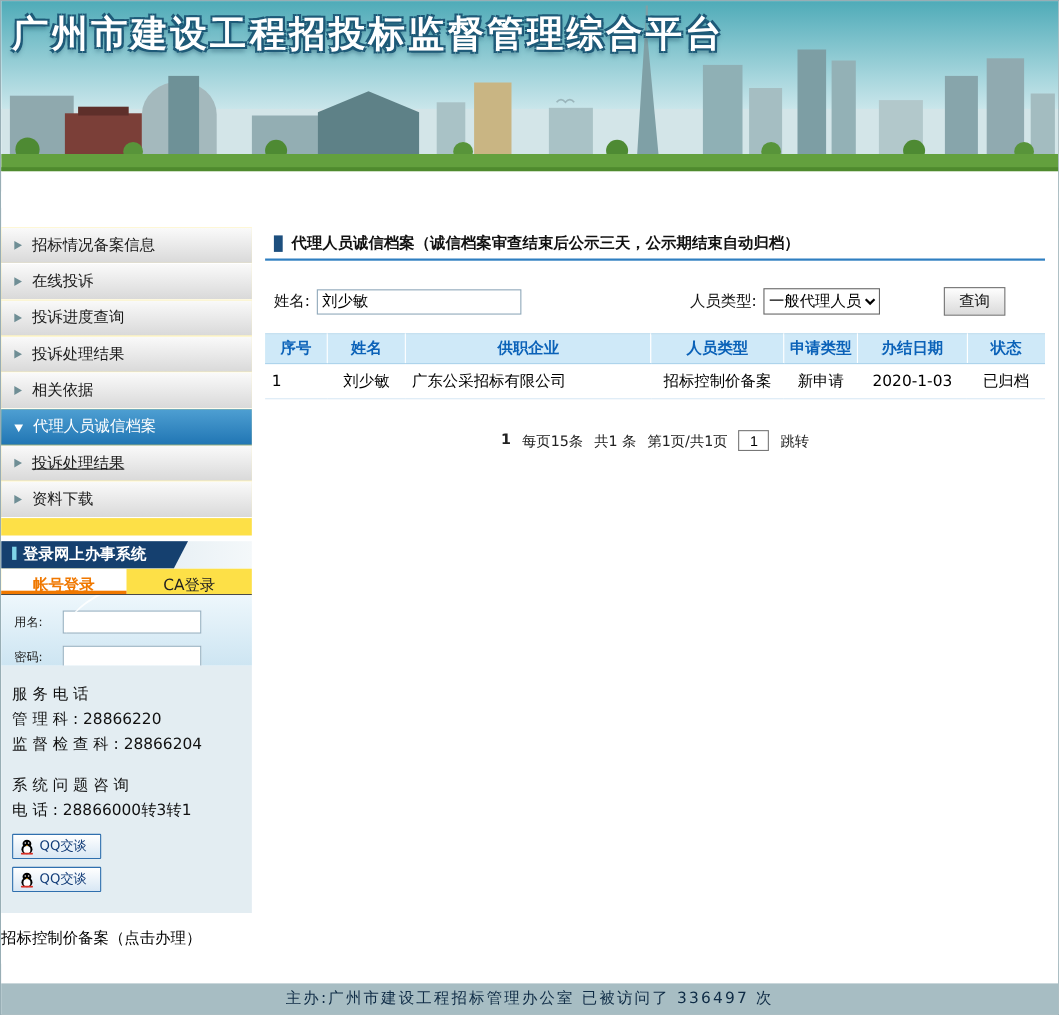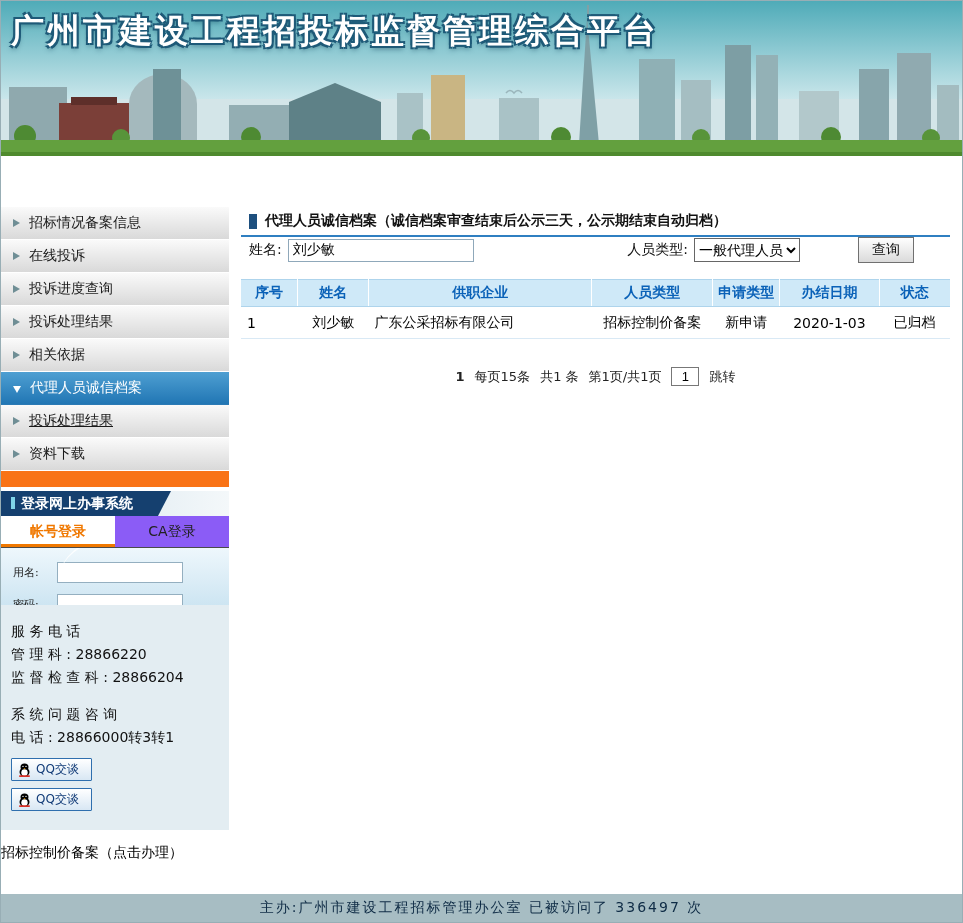--- a/index.html
+++ b/index.html
@@ -17,21 +17,21 @@
     position: absolute; top: 8px; left: 10px; white-space: nowrap;
     font-size: 33px; font-weight: bold; color: #fff; letter-spacing: 3px;
     text-shadow: -2px -2px 0 #1e5a78, 2px -2px 0 #1e5a78, -2px 2px 0 #1e5a78,
                  2px 2px 0 #1e5a78, 0 3px 5px rgba(16,60,84,.55);
   }
   .spacer { height: 15px; flex: none; background: #fff; }
   
   .body { flex: 1; display: flex; min-height: 0; }
   .sidebar { width: 228px; flex: none; display: flex; flex-direction: column; background: #fff; }
   
-  .menu { background: #f97316; padding-bottom: 16px; }
+  .menu { background: #fde047; padding-bottom: 16px; }
   .menu-item {
     height: 33px; display: flex; align-items: center; cursor: pointer;
     background: linear-gradient(#fafafa, #d9d9d9); border-bottom: 1px solid #fff;
     font-size: 14px; color: #1a1a1a;
   }
   .menu-item .tri {
     width: 0; height: 0; border-left: 7px solid #6f8e95;
     border-top: 4px solid transparent; border-bottom: 4px solid transparent;
     margin: 0 9px 0 12px; flex: none;
   }
@@ -49,21 +49,21 @@
   .ribbon-inner {
     width: 170px; height: 25px; background: #15406f; color: #fff;
     font-size: 14px; font-weight: bold; line-height: 25px; padding-left: 10px;
     clip-path: polygon(0 0, 100% 0, calc(100% - 13px) 100%, 0 100%);
   }
   .ribbon-inner::before {
     content: ""; display: inline-block; width: 4px; height: 12px;
     background: #7fd4e8; margin-right: 6px; vertical-align: -1px;
   }
   
-  .login-tabs { display: flex; height: 32px; background: #8b5cf6; border-bottom: 1px solid #4a4a4a; }
+  .login-tabs { display: flex; height: 24px; background: #fde047; border-bottom: 1px solid #4a4a4a; }
   .tab { flex: 1; text-align: center; line-height: 30px; font-size: 14px; color: #222; cursor: pointer; }
   .tab.active { color: #f07800; font-weight: bold; background: #fff; border-bottom: 3px solid #f07800; }
   
   .login-form { position: relative; background: linear-gradient(#eef7fc, #cde5f2); padding: 14px 12px 16px; overflow: hidden; }
   .login-form::after {
     content: ""; position: absolute; right: -30px; bottom: 4px; width: 200px; height: 80px;
     border-radius: 50%; border-top: 3px solid rgba(255,255,255,.85);
     transform: rotate(-10deg); pointer-events: none;
   }
   .form-row { display: flex; align-items: center; margin-bottom: 11px; }
@@ -90,21 +90,21 @@
   .price-filing { padding: 14px 0; font-size: 14px; color: #000; background: #fff; cursor: pointer; }
   .side-fill { flex: 1; background: #fff; }
   
   .main { flex: 1; background: #fff; padding: 0 12px; min-width: 0; }
   .content-title {
     display: flex; align-items: center; height: 30px; padding-left: 8px;
     border-bottom: 2px solid #2f7fc1; font-size: 14px; font-weight: bold; color: #111;
   }
   .marker { width: 8px; height: 15px; background: #1d4f7e; margin-right: 8px; flex: none; }
   .content-title .note { font-weight: bold; }
-  .search-bar { display: flex; align-items: center; padding: 0 8px; font-size: 14px; color: #111; }
+  .search-bar { display: flex; align-items: center; margin-top: 24px; padding: 0 8px; font-size: 14px; color: #111; }
   .name-input { width: 186px; height: 23px; border: 1px solid #8fa8ba; margin-left: 6px; padding: 0 4px; font-size: 14px; }
   .type-group { margin-left: auto; display: flex; align-items: center; }
   .type-select { height: 24px; font-size: 14px; margin-left: 6px; border: 1px solid #666; background: #fff; font-family: inherit; }
   .query-btn {
     margin-left: 58px; margin-right: 28px; width: 56px; height: 26px; font-size: 14px;
     border: 1px solid #707070; background: linear-gradient(#fefefe, #dadada); cursor: pointer;
     font-family: inherit; color: #111;
   }
   .credit-table { width: 100%; border-collapse: collapse; table-layout: fixed; margin-top: 16px; }
   .credit-table thead th {

